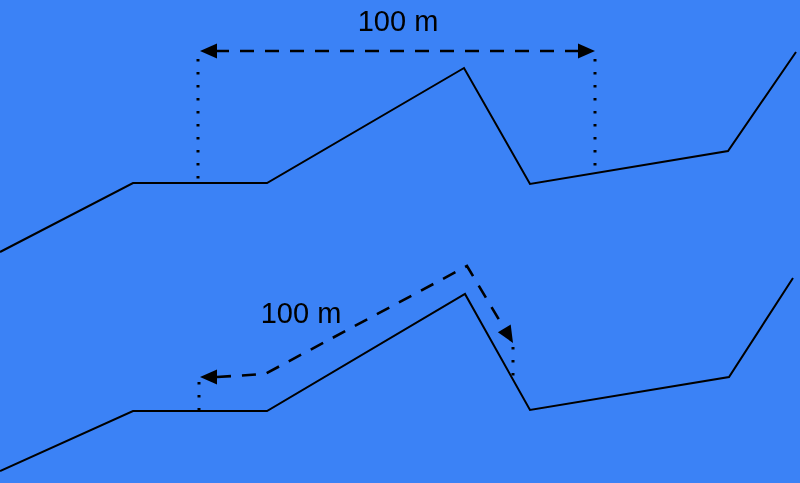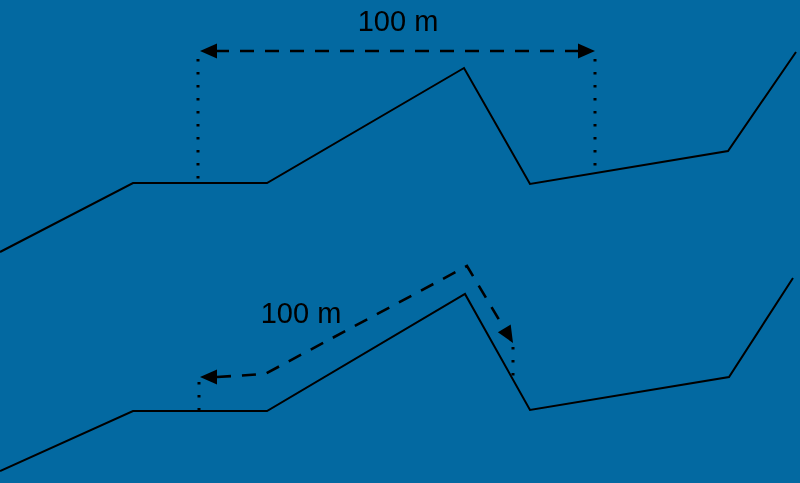--- a/index.html
+++ b/index.html
@@ -8,21 +8,21 @@
     background: #ffffff;
     width: 800px;
     height: 483px;
     overflow: hidden;
     font-family: "Liberation Sans", sans-serif;
   }
   .figure-wrap {
     position: relative;
     width: 800px;
     height: 483px;
-    background: #0369a1;
+    background: #3b82f6;
   }
   svg { display: block; }
   .terrain {
     fill: none;
     stroke: #000000;
     stroke-width: 2;
     stroke-linejoin: miter;
   }
   .measure-dashed {
     fill: none;

